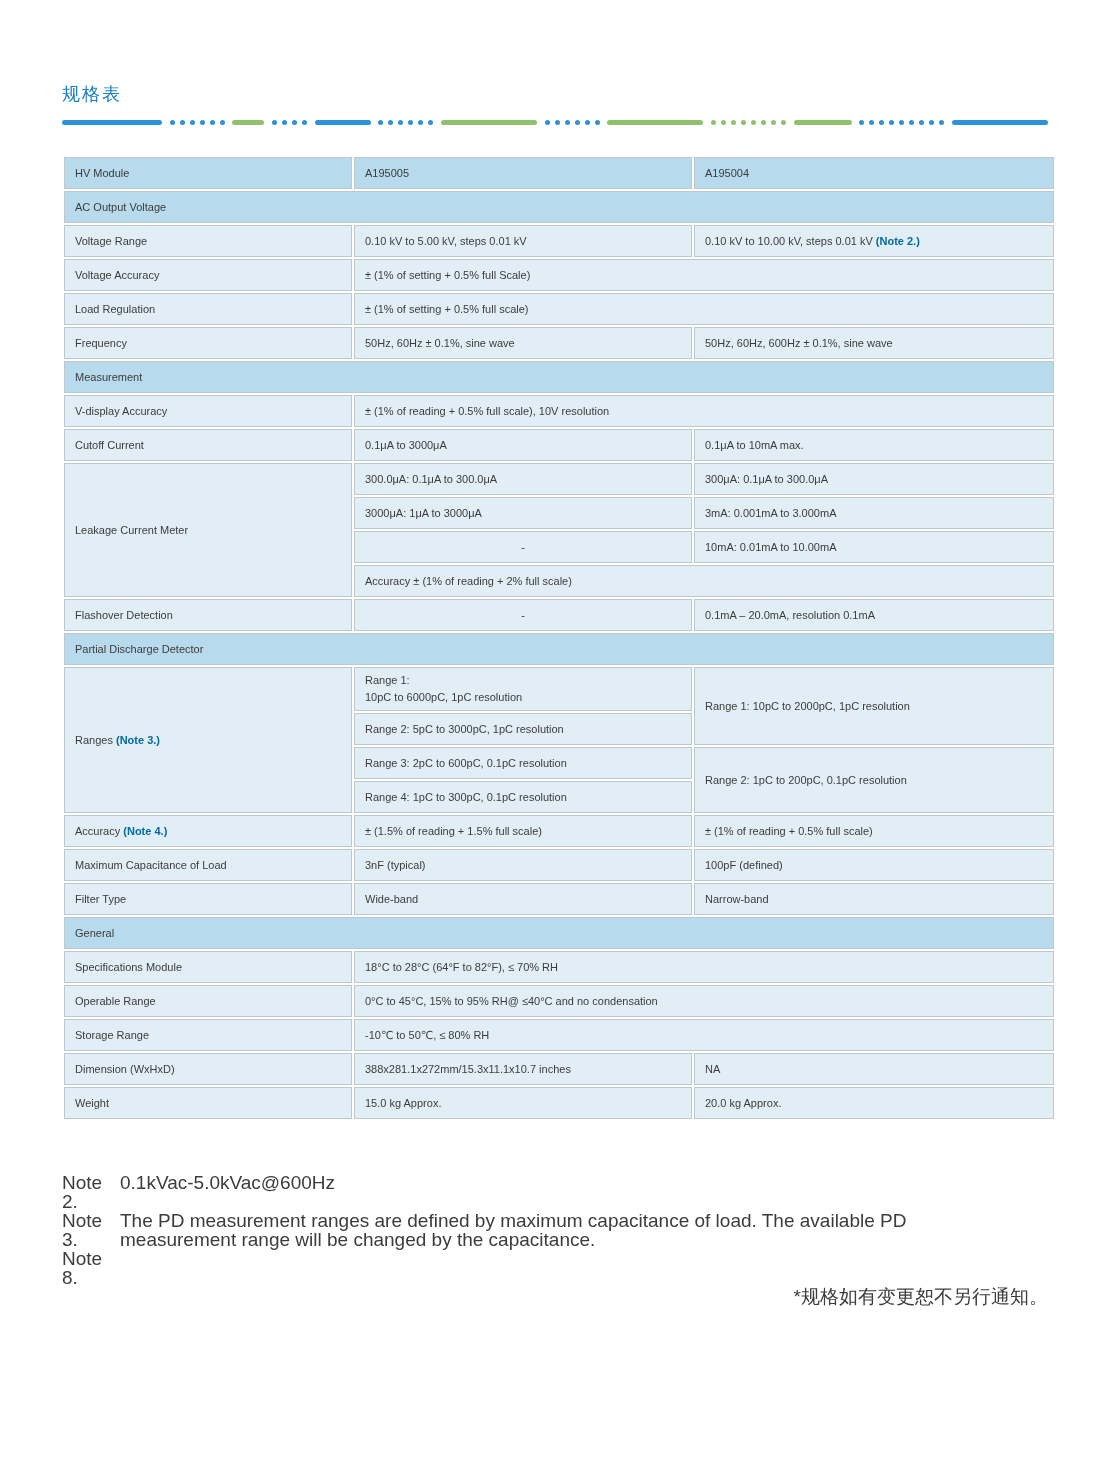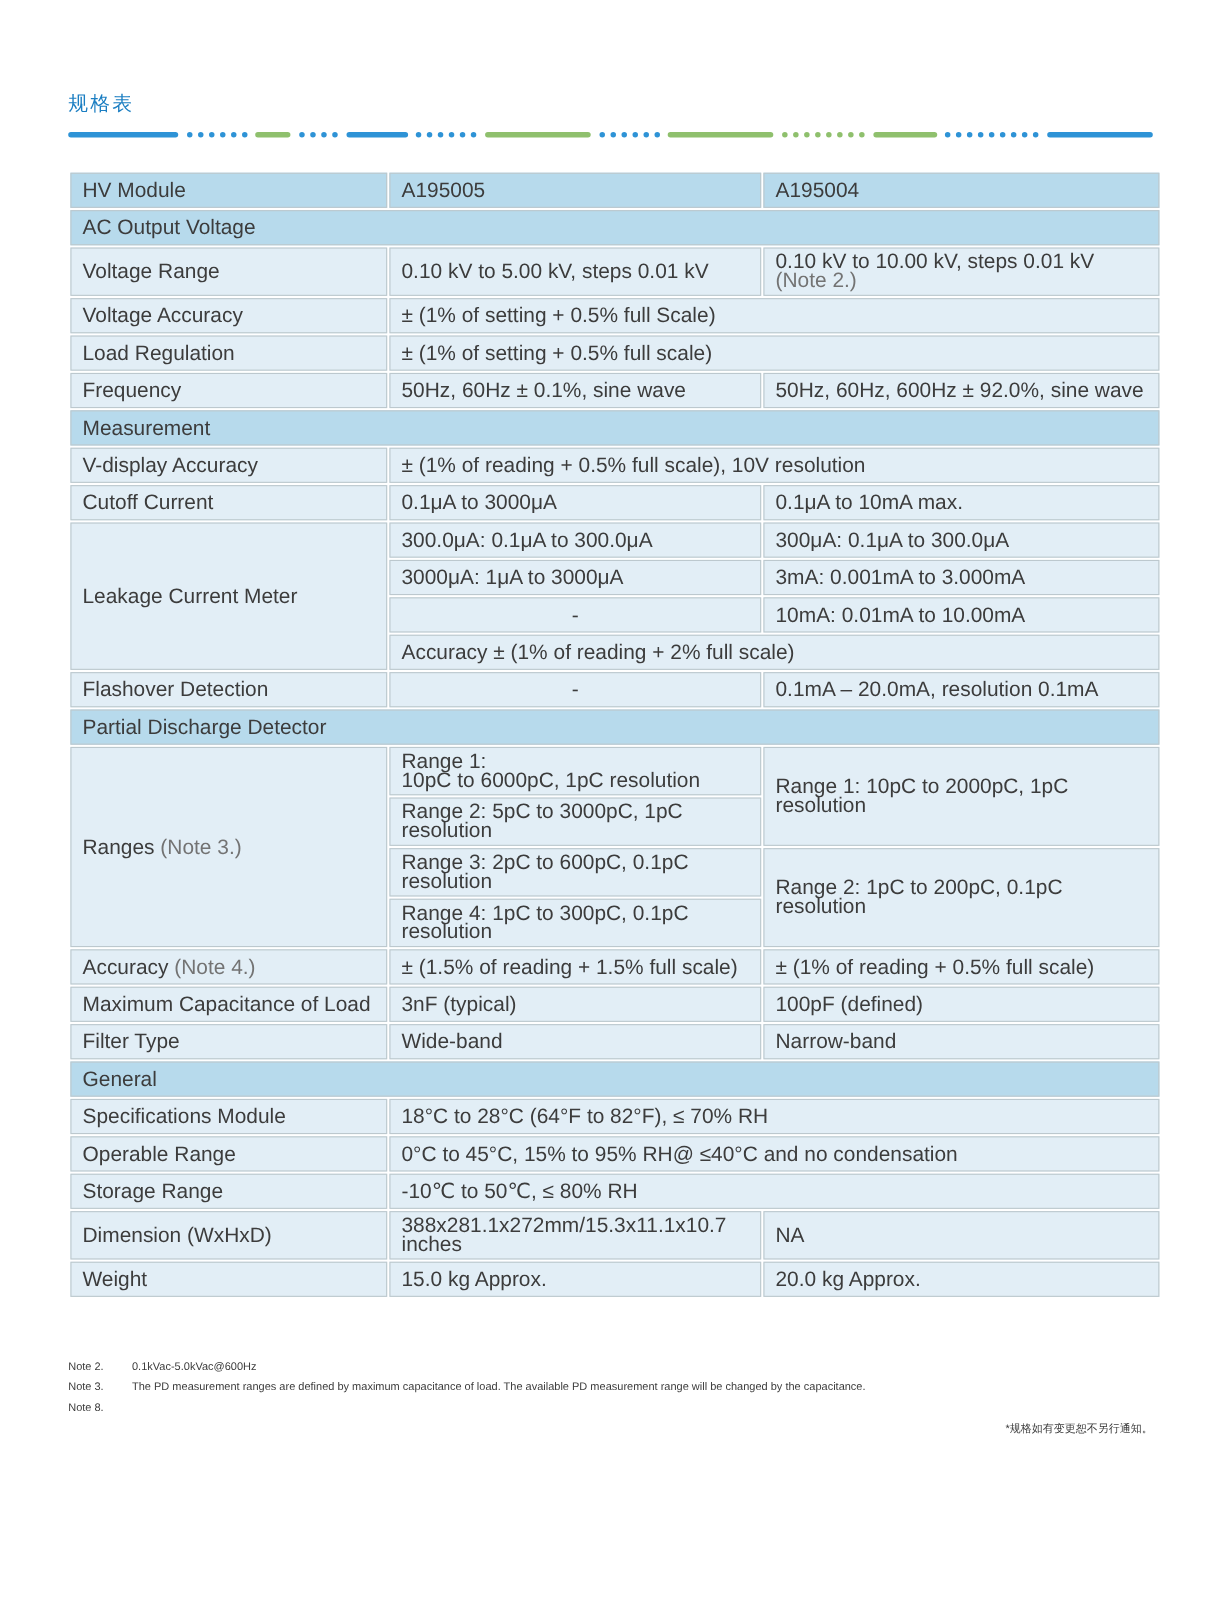--- a/index.html
+++ b/index.html
@@ -37,37 +37,37 @@
   .cg { background: #8fc06d; }
   .w100{width:100px} .w96{width:96px} .w58{width:58px} .w56{width:56px} .w32{width:32px}
 
   
   table.spec {
     margin-top: 30px;
     width: 986px;
     border-collapse: separate;
     border-spacing: 2px;
     table-layout: fixed;
-    font-size: 19px;
+    font-size: 11px;
   }
   table.spec td {
     border: 1px solid #bcc8ce;
     background: #e2eef6;
     padding: 4px 10px;
     height: 32px;
     vertical-align: middle;
     line-height: 17px;
   }
   tr.head td, tr.section td { background: #b7daec; }
   td.center { text-align: center; }
-  .note-ref { color: #737373; }
+  .note-ref { color: #0369a1; font-weight: bold; }
   td.tall { height: 50px; }
 
   
-  .notes { margin-top: 52px; width: 986px; font-size: 10px; line-height: 19px; }
+  .notes { margin-top: 52px; width: 986px; font-size: 19px; line-height: 19px; }
   .note-row { display: flex; }
   .note-prefix { flex: 0 0 58px; }
   .note-text { max-width: 818px; }
   .disclaimer { margin-top: 0; text-align: right; }
 </style>
 </head>
 <body>
 
 <div class="doc">
 
@@ -166,21 +166,21 @@
     </tr>
 
     <tr>
       <td>Load Regulation</td>
       <td colspan="2">± (1% of setting + 0.5% full scale)</td>
     </tr>
 
     <tr>
       <td>Frequency</td>
       <td>50Hz, 60Hz ± 0.1%, sine wave</td>
-      <td>50Hz, 60Hz, 600Hz ± 92.0%, sine wave</td>
+      <td>50Hz, 60Hz, 600Hz ± 0.1%, sine wave</td>
     </tr>
 
     <tr class="section">
       <td colspan="3">Measurement</td>
     </tr>
 
     <tr>
       <td>V-display Accuracy</td>
       <td colspan="2">± (1% of reading + 0.5% full scale), 10V resolution</td>
     </tr>

